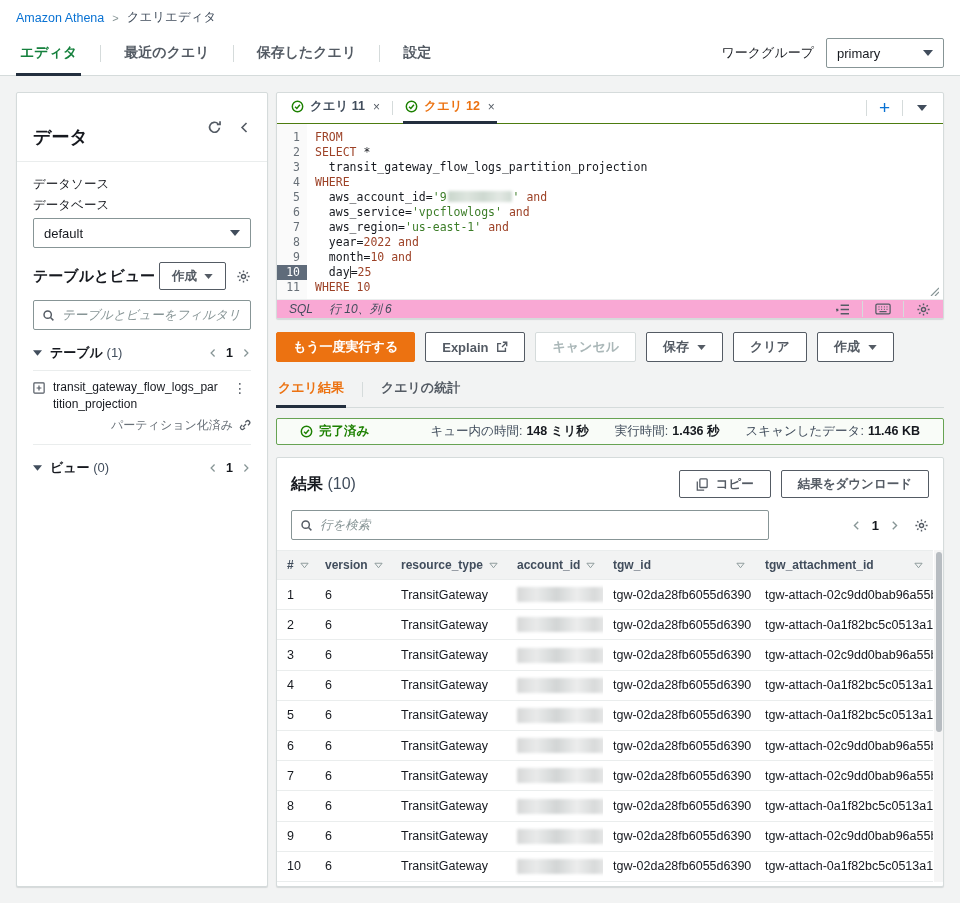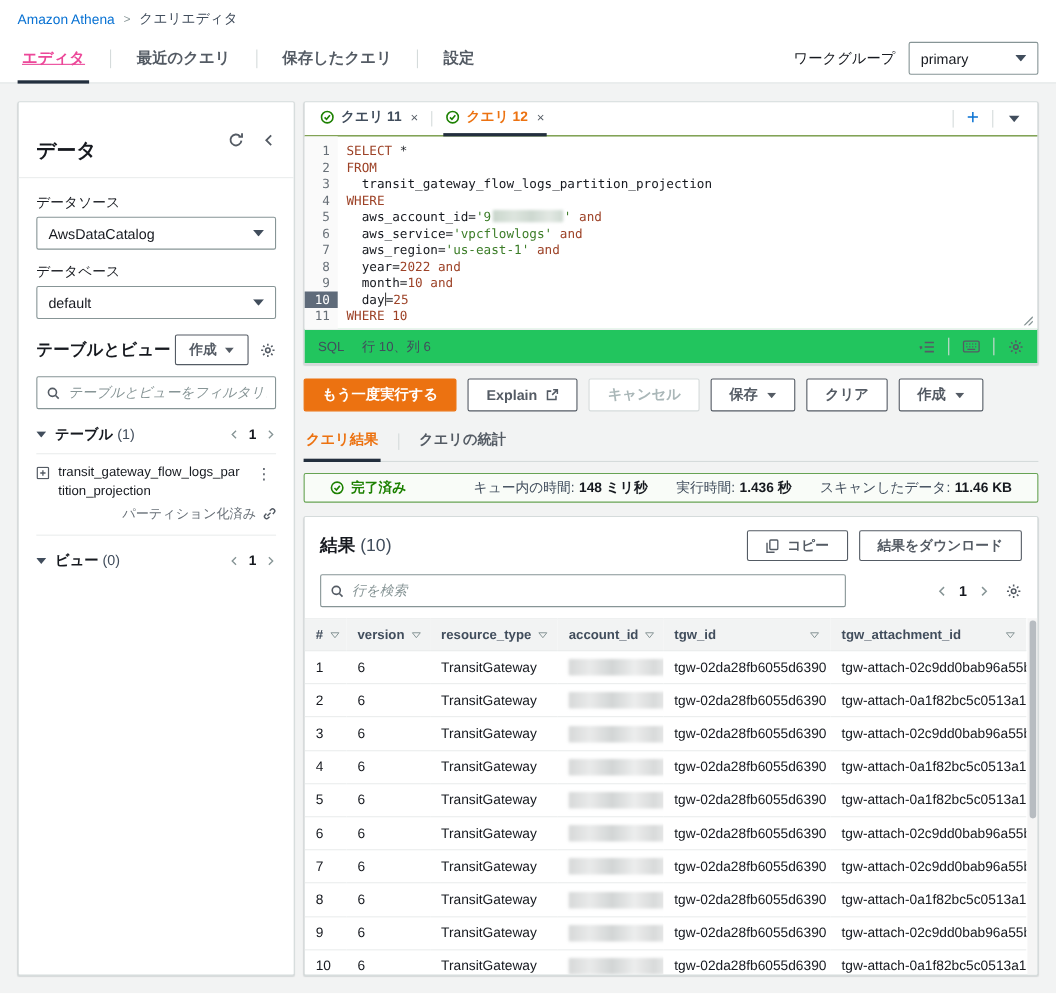--- a/index.html
+++ b/index.html
@@ -13,21 +13,21 @@
 
   
   .topbar { background:#fff; }
   .breadcrumb { display:flex; align-items:center; gap:8px; padding:9px 16px 6px; font-size:12.5px; }
   .breadcrumb .root { color:#0972d3; cursor:pointer; }
   .breadcrumb .sep { color:#879596; font-size:11px; }
   .breadcrumb .cur { color:#414d5c; }
 
   .tabsrow { display:flex; align-items:flex-end; border-bottom:1px solid #d5dbdb; padding:0 16px; height:44px; }
   .top-tab { position:relative; font-size:14px; font-weight:700; color:#545b64; padding:10px 4px 13px; cursor:pointer; }
-  .top-tab.active { color:#ec4899;text-decoration:underline; }
+  .top-tab.active { color:#15803d; }
   .top-tab.active::after { content:""; position:absolute; left:0; right:0; bottom:-1px; height:3px; background:#232f3e; }
   .tab-sep { width:1px; height:17px; background:#d5dbdb; margin:0 19px 13px; }
   .tabs-spacer { flex:1; }
   .workgroup { display:flex; align-items:center; gap:12px; margin-bottom:7px; }
   .workgroup-label { font-size:13px; color:#16191f; }
   .select { display:flex; align-items:center; justify-content:space-between; gap:8px;
     background:#fff; border:1px solid #879596; border-radius:2px; padding:5px 10px; cursor:pointer; }
   .select .val { font-size:13px; color:#16191f; }
   .caret { color:#414d5c; }
   .workgroup .select { width:118px; height:30px; }
@@ -89,21 +89,21 @@
   .code-line { height:15px; line-height:15px; white-space:pre; }
   .tok-p { color:#16191f; }
   .tok-kw { color:#9d4227; }
   .tok-num { color:#9d4227; }
   .tok-str { color:#3c7d28; }
   .redact-sql { display:inline-block; vertical-align:middle; width:64px; height:11px; margin:0 1px 2px;
     background:linear-gradient(90deg,#c9d6cc,#dde5de 30%,#cdd8d0 55%,#e2e8e3 80%,#cfdad2); filter:blur(1.5px); border-radius:1px; }
   .cursor { display:inline-block; width:1px; height:12px; background:#444; vertical-align:-2px; }
   .resize-handle { position:absolute; right:4px; bottom:3px; color:#879596; cursor:nwse-resize; }
 
-  .editor-status { display:flex; align-items:center; border-top:1px solid #eaeded; height:31px; padding:0 12px; background:#22c55e; }
+  .editor-status { display:flex; align-items:center; border-top:1px solid #eaeded; height:19px; padding:0 12px; background:#f9a8d4;font-style:italic; }
   .lang { font-size:12px; color:#414d5c; margin-right:16px; }
   .cursor-pos { font-size:12px; color:#414d5c; flex:1; }
   .status-icons { display:flex; align-items:center; color:#545b64; }
   .status-icons .vline { margin:0 12px; }
 
   
   .actions { display:flex; align-items:center; gap:10px; margin:13px 0 0; }
   .btn { display:flex; align-items:center; gap:8px; background:#fff; border:1px solid #545b64; border-radius:2px;
     color:#545b64; font-size:13px; font-weight:700; padding:0 16px; height:30px; cursor:pointer;
     font-family:"Liberation Sans","DejaVu Sans",sans-serif; }
@@ -198,28 +198,20 @@
         </span>
         <span class="icon-btn">
           <svg width="13" height="13" viewBox="0 0 16 16" fill="none" stroke="currentColor" stroke-width="2">
               <polyline points="10.5,2.5 5,8 10.5,13.5"></polyline>
             </svg>
         </span>
       </div>
     </div>
     <div class="sidebar-body">
       <div class="field-label">データソース</div>
-      <div class="select">
-        <span class="val">AwsDataCatalog</span>
-        <span class="caret">
-            <svg width="10" height="6" viewBox="0 0 10 6">
-              <path d="M0 0h10L5 6z" fill="currentColor"></path>
-            </svg>
-          </span>
-      </div>
       <div class="field-label">データベース</div>
       <div class="select">
         <span class="val">default</span>
         <span class="caret">
             <svg width="10" height="6" viewBox="0 0 10 6">
               <path d="M0 0h10L5 6z" fill="currentColor"></path>
             </svg>
           </span>
       </div>
 
@@ -362,22 +354,22 @@
             <div class="ln">4</div>
             <div class="ln">5</div>
             <div class="ln">6</div>
             <div class="ln">7</div>
             <div class="ln">8</div>
             <div class="ln">9</div>
             <div class="ln active">10</div>
             <div class="ln">11</div>
           </div>
         <div class="code">
+            <div class="code-line"><span class="tok-kw">FROM</span></div>
             <div class="code-line"><span class="tok-kw">SELECT</span><span class="tok-p"> *</span></div>
-            <div class="code-line"><span class="tok-kw">FROM</span></div>
             <div class="code-line"><span class="tok-p">  transit_gateway_flow_logs_partition_projection</span></div>
             <div class="code-line"><span class="tok-kw">WHERE</span></div>
             <div class="code-line"><span class="tok-p">  aws_account_id=</span><span class="tok-str">'9</span><span class="redact-sql"></span><span class="tok-str">'</span><span class="tok-p"> </span><span class="tok-kw">and</span></div>
             <div class="code-line"><span class="tok-p">  aws_service=</span><span class="tok-str">'vpcflowlogs'</span><span class="tok-p"> </span><span class="tok-kw">and</span></div>
             <div class="code-line"><span class="tok-p">  aws_region=</span><span class="tok-str">'us-east-1'</span><span class="tok-p"> </span><span class="tok-kw">and</span></div>
             <div class="code-line"><span class="tok-p">  year=</span><span class="tok-num">2022</span><span class="tok-p"> </span><span class="tok-kw">and</span></div>
             <div class="code-line"><span class="tok-p">  month=</span><span class="tok-num">10</span><span class="tok-p"> </span><span class="tok-kw">and</span></div>
             <div class="code-line"><span class="tok-p">  day</span><span class="cursor"></span><span class="tok-p">=</span><span class="tok-num">25</span></div>
             <div class="code-line"><span class="tok-kw">WHERE</span><span class="tok-p"> </span><span class="tok-num">10</span></div>
           </div>

